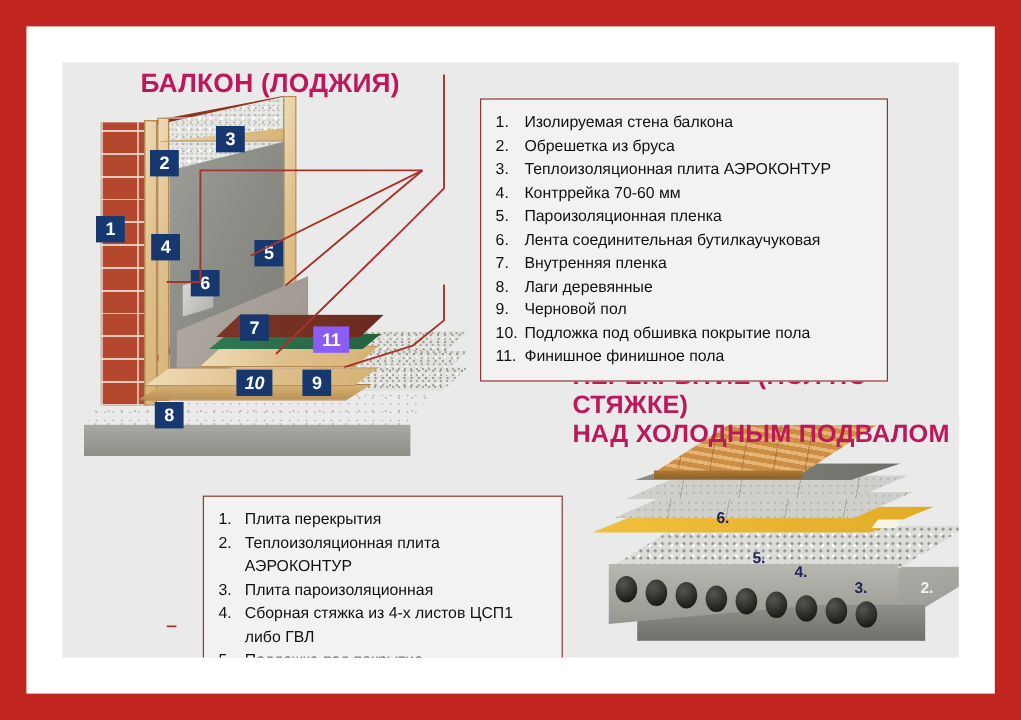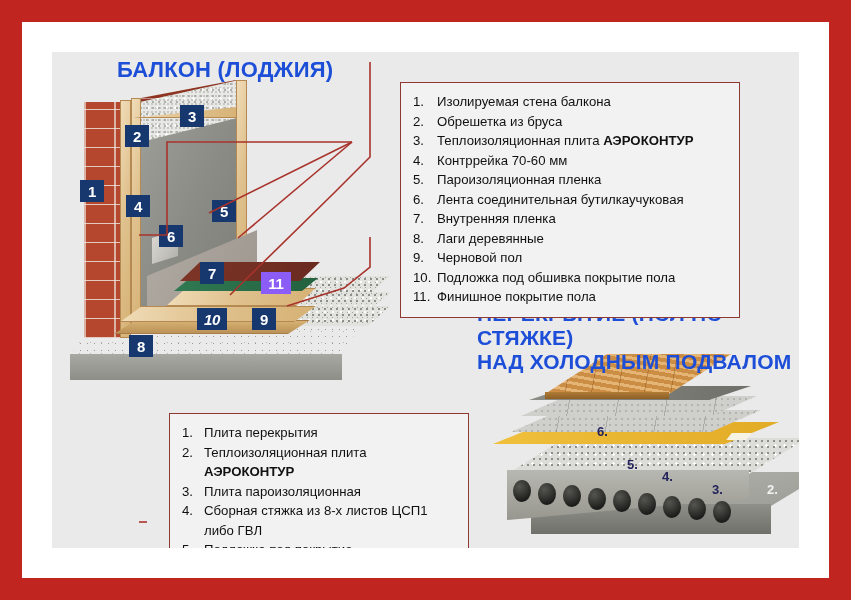--- a/index.html
+++ b/index.html
@@ -25,21 +25,21 @@
   #canvas {
     position: absolute;
     left: 30px; top: 30px; right: 30px; bottom: 30px;
     background: #eaeaea;
     overflow: hidden;
   }
 
   
   .title {
     position: absolute;
-    color: #1d4ed8;
+    color: #be185d;
     font-weight: bold;
     letter-spacing: .2px;
     white-space: pre-line;
   }
   #title-balcony { left: 65px; top: 5px; font-size: 22px; }
   #title-floor   { left: 425px; top: 250px; font-size: 21px; line-height: 1.15; }
 
   
   .legend {
     position: absolute;
@@ -53,21 +53,21 @@
     color: #111;
     line-height: 1.48;
     position: relative;
     padding-left: 22px;
     white-space: pre-line;
   }
   .legend li .num {
     position: absolute; left: 0; top: 0;
     width: 20px; text-align: left;
   }
-  .legend li b { font-weight: bold; margin-top: 27px; }
+  .legend li b { font-weight: normal; margin-top: 27px; }
 
   #legend-balcony { left: 348px; top: 30px; width: 340px; }
   #legend-balcony li { padding-left: 24px; }
   #legend-floor   { left: 117px; top: 361px; width: 300px; }
 
   
   #leaders {
     position: absolute; left: 0; top: 0;
     width: 791px; height: 540px;
     pointer-events: none;
@@ -367,30 +367,30 @@
             <li><span class="num">1.</span><span>Изолируемая стена балкона</span></li>
             <li><span class="num">2.</span><span>Обрешетка из бруса</span></li>
             <li><span class="num">3.</span><span>Теплоизоляционная плита </span><b>АЭРОКОНТУР</b></li>
             <li><span class="num">4.</span><span>Контррейка 70-60 мм</span></li>
             <li><span class="num">5.</span><span>Пароизоляционная пленка</span></li>
             <li><span class="num">6.</span><span>Лента соединительная бутилкаучуковая</span></li>
             <li><span class="num">7.</span><span>Внутренняя пленка</span></li>
             <li><span class="num">8.</span><span>Лаги деревянные</span></li>
             <li><span class="num">9.</span><span>Черновой пол</span></li>
             <li><span class="num">10.</span><span>Подложка под обшивка покрытие пола</span></li>
-            <li><span class="num">11.</span><span>Финишное покрытие пола</span></li>
+            <li><span class="num">11.</span><span>Финишное финишное пола</span></li>
           </ol>
       </div>
 
       <div class="legend" id="legend-floor">
         <ol id="legend-floor-list">
             <li><span class="num">1.</span><span>Плита перекрытия</span></li>
             <li><span class="num">2.</span><span>Теплоизоляционная плита </span><b>АЭРОКОНТУР</b></li>
             <li><span class="num">3.</span><span>Плита пароизоляционная</span></li>
-            <li><span class="num">4.</span><span>Сборная стяжка из 8-х листов ЦСП1 либо ГВЛ</span></li>
+            <li><span class="num">4.</span><span>Сборная стяжка из 4-х листов ЦСП1 либо ГВЛ</span></li>
             <li><span class="num">5.</span><span>Подложка под покрытие
 (пробковый или вспененный материал)</span></li>
           </ol>
       </div>
 
     </div>
   </div>
 </div>
 
 </body></html>

